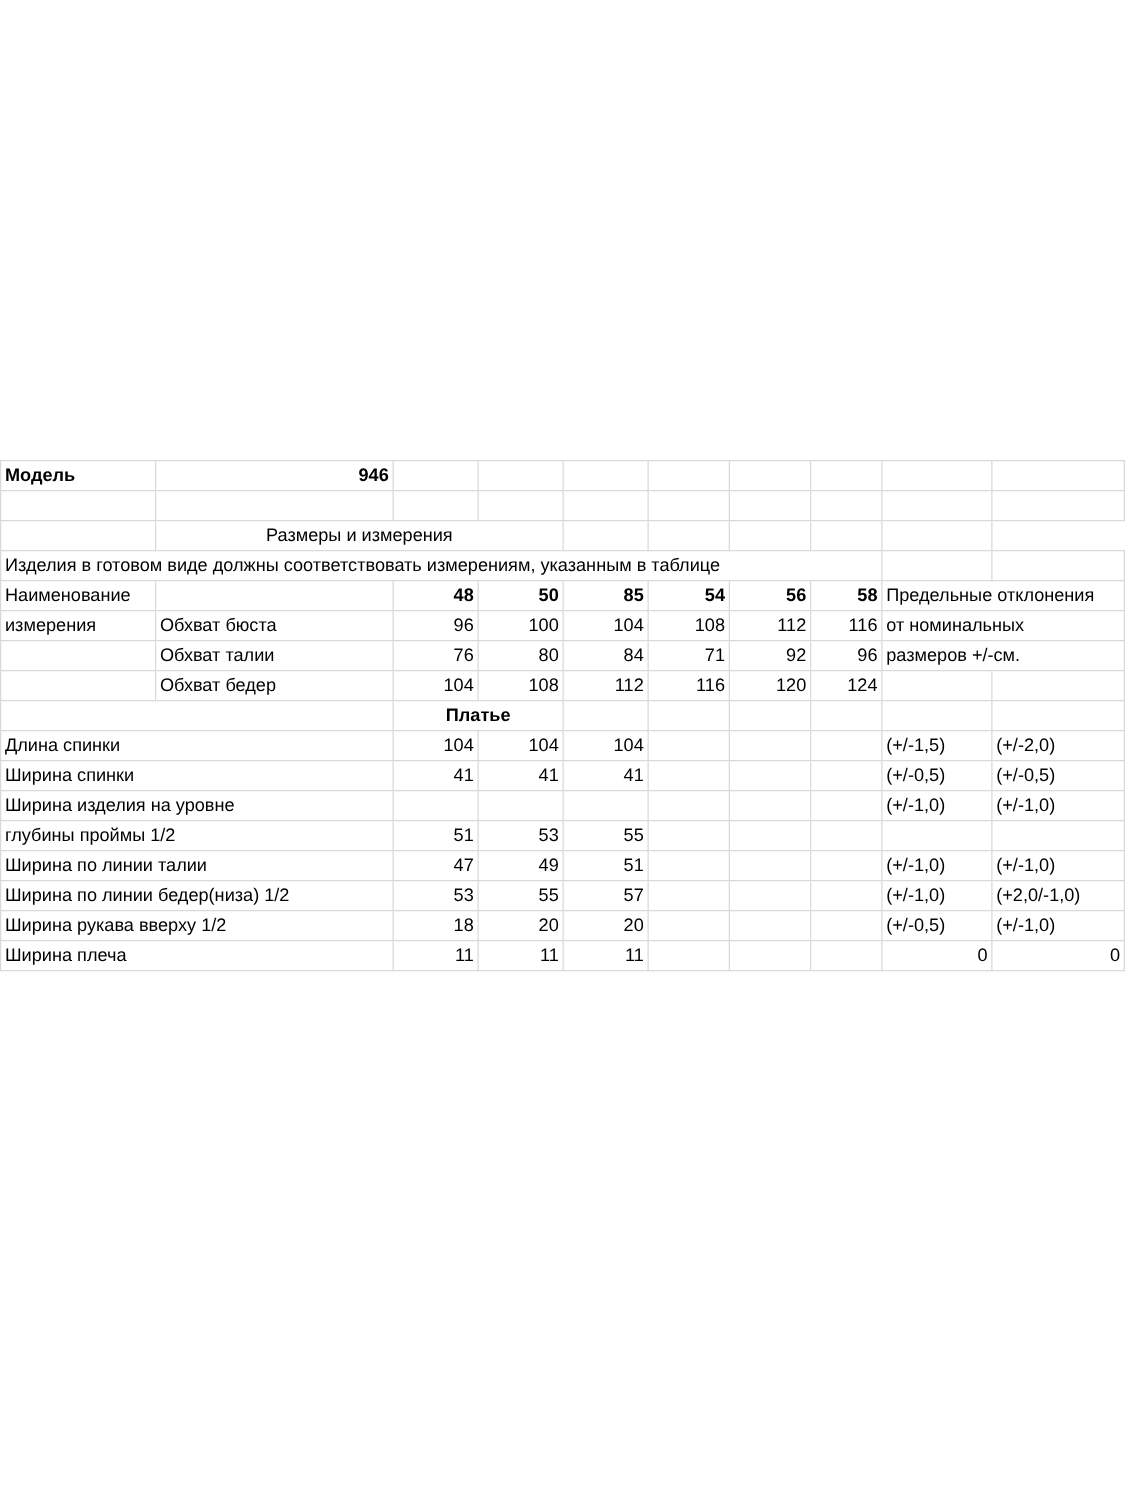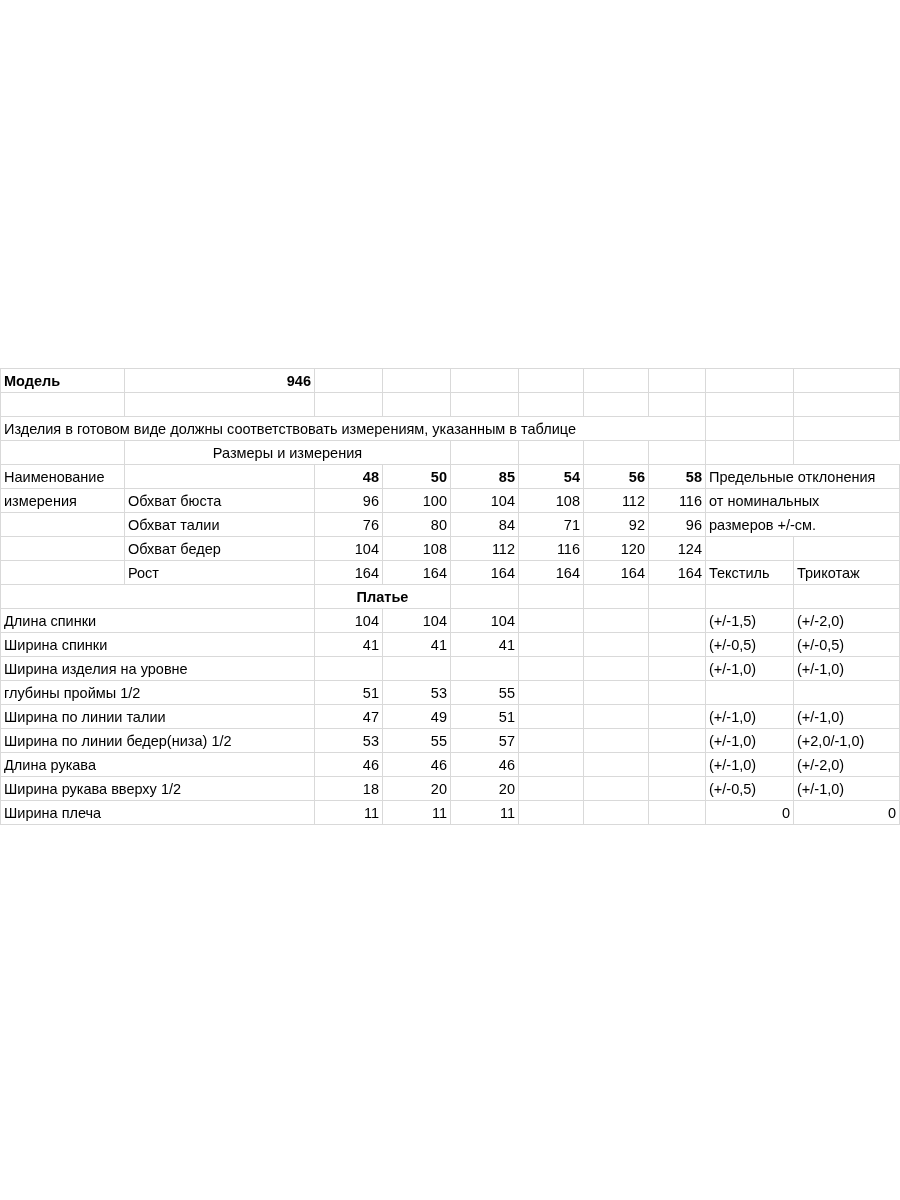--- a/index.html
+++ b/index.html
@@ -91,31 +91,31 @@
         <td class="blank"></td>
         <td class="blank"></td>
         <td class="blank"></td>
         <td class="blank"></td>
         <td class="blank"></td>
         <td class="blank"></td>
         <td class="blank"></td>
       </tr>
 
       <tr>
+        <td class="blank"></td>
+        <td class="blank center" colspan="3">Размеры и измерения</td>
+        <td class="blank"></td>
+        <td class="blank"></td>
+        <td class="blank"></td>
+        <td class="blank"></td>
+        <td class="blank"></td>
+      </tr>
+
+      <tr>
         <td class="blank left" colspan="8">Изделия в готовом виде должны соответствовать измерениям, указанным в таблице</td>
-        <td class="blank"></td>
-        <td class="blank"></td>
-      </tr>
-
-      <tr>
-        <td class="blank"></td>
-        <td class="blank center" colspan="3">Размеры и измерения</td>
-        <td class="blank"></td>
-        <td class="blank"></td>
-        <td class="blank"></td>
         <td class="blank"></td>
         <td class="blank"></td>
       </tr>
 
       <tr>
         <td class="b-all left">Наименование</td>
         <td class="b-all"></td>
         <td class="b-all bold right">48</td>
         <td class="b-all bold right">50</td>
         <td class="b-all bold right">85</td>
@@ -155,32 +155,20 @@
         <td class="b-all right">104</td>
         <td class="b-all right">108</td>
         <td class="b-all right">112</td>
         <td class="b-all right">116</td>
         <td class="b-all right">120</td>
         <td class="b-all right">124</td>
         <td class="b-all"></td>
         <td class="b-all"></td>
       </tr>
 
-      <tr>
-        <td class="b-all"></td>
-        <td class="b-all left">Рост</td>
-        <td class="b-all right">164</td>
-        <td class="b-all right">164</td>
-        <td class="b-all right">164</td>
-        <td class="b-all right">164</td>
-        <td class="b-all right">164</td>
-        <td class="b-all right">164</td>
-        <td class="b-all left">Текстиль</td>
-        <td class="b-all left">Трикотаж</td>
-      </tr>
 
       <tr>
         <td class="b-all" colspan="2"></td>
         <td class="b-all bold center" colspan="2">Платье</td>
         <td class="b-all"></td>
         <td class="b-all"></td>
         <td class="b-all"></td>
         <td class="b-all"></td>
         <td class="b-all"></td>
         <td class="b-all"></td>
@@ -251,31 +239,20 @@
         <td class="b-all right">53</td>
         <td class="b-all right">55</td>
         <td class="b-all right">57</td>
         <td class="b-all right"></td>
         <td class="b-all right"></td>
         <td class="b-all right"></td>
         <td class="b-all left">(+/-1,0)</td>
         <td class="b-all left">(+2,0/-1,0)</td>
       </tr>
 
-      <tr>
-        <td class="b-all left" colspan="2">Длина рукава</td>
-        <td class="b-all right">46</td>
-        <td class="b-all right">46</td>
-        <td class="b-all right">46</td>
-        <td class="b-all right"></td>
-        <td class="b-all right"></td>
-        <td class="b-all right"></td>
-        <td class="b-all left">(+/-1,0)</td>
-        <td class="b-all left">(+/-2,0)</td>
-      </tr>
 
       <tr>
         <td class="b-all left" colspan="2">Ширина рукава вверху 1/2</td>
         <td class="b-all right">18</td>
         <td class="b-all right">20</td>
         <td class="b-all right">20</td>
         <td class="b-all right"></td>
         <td class="b-all right"></td>
         <td class="b-all right"></td>
         <td class="b-all left">(+/-0,5)</td>

